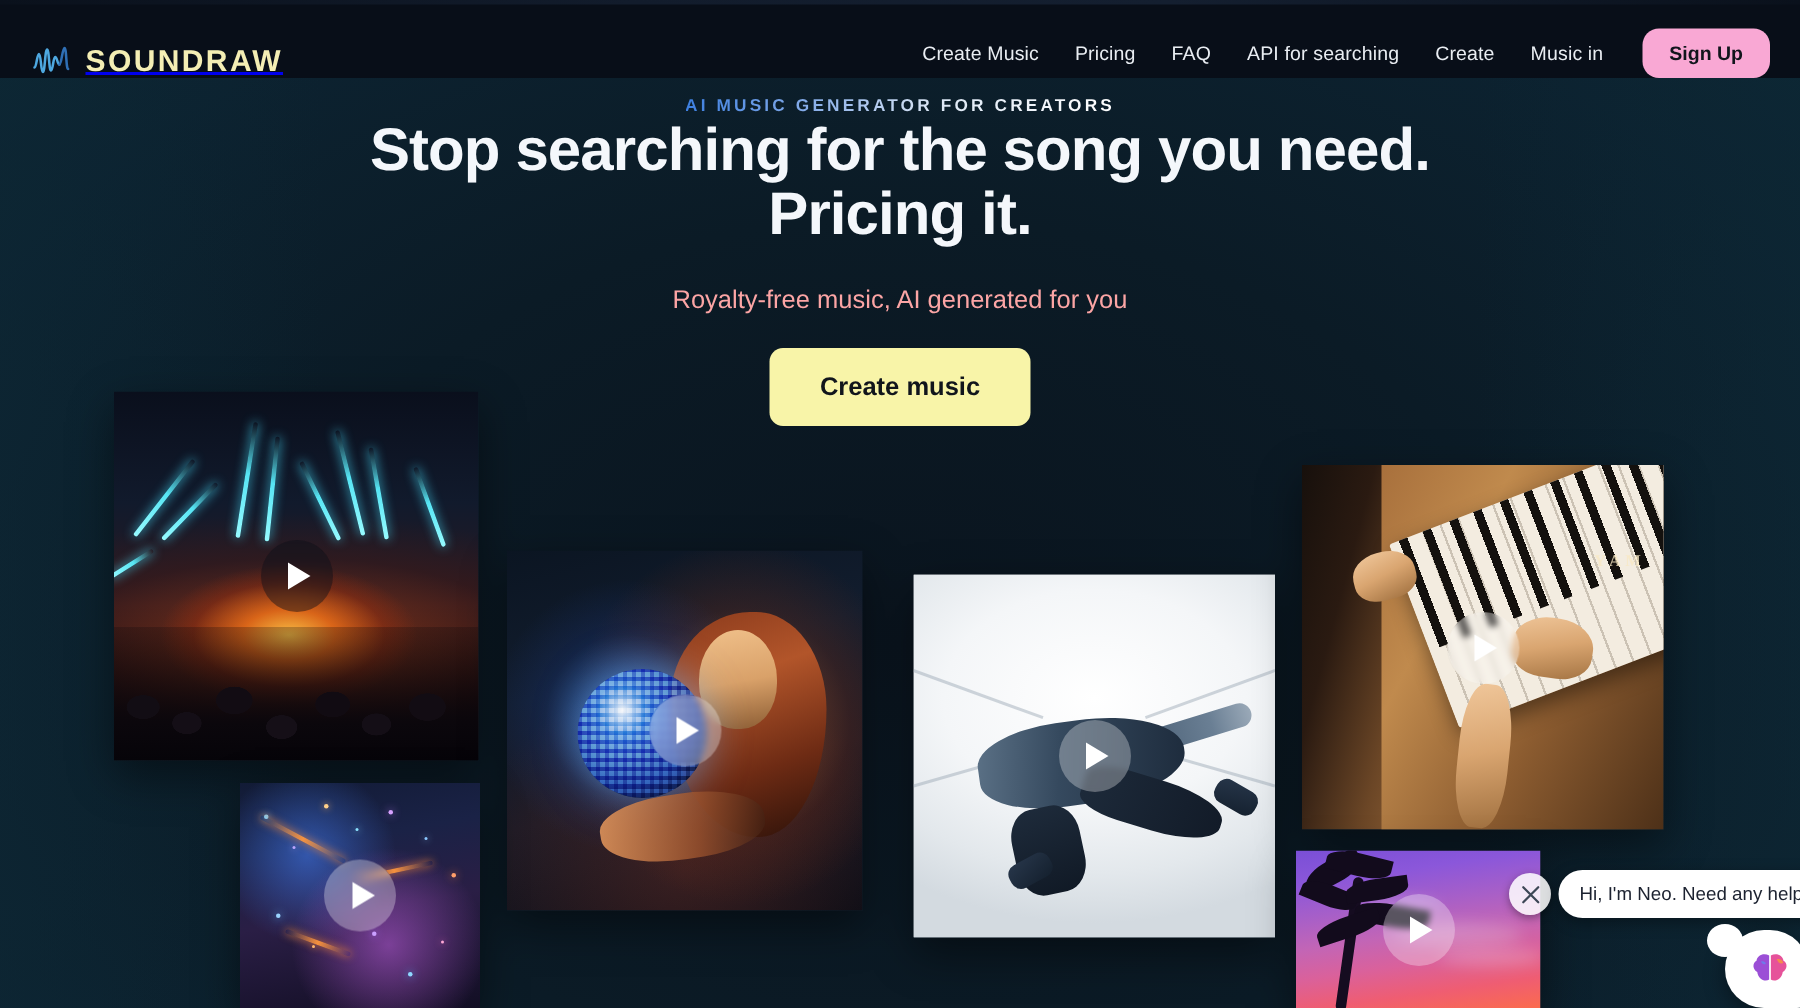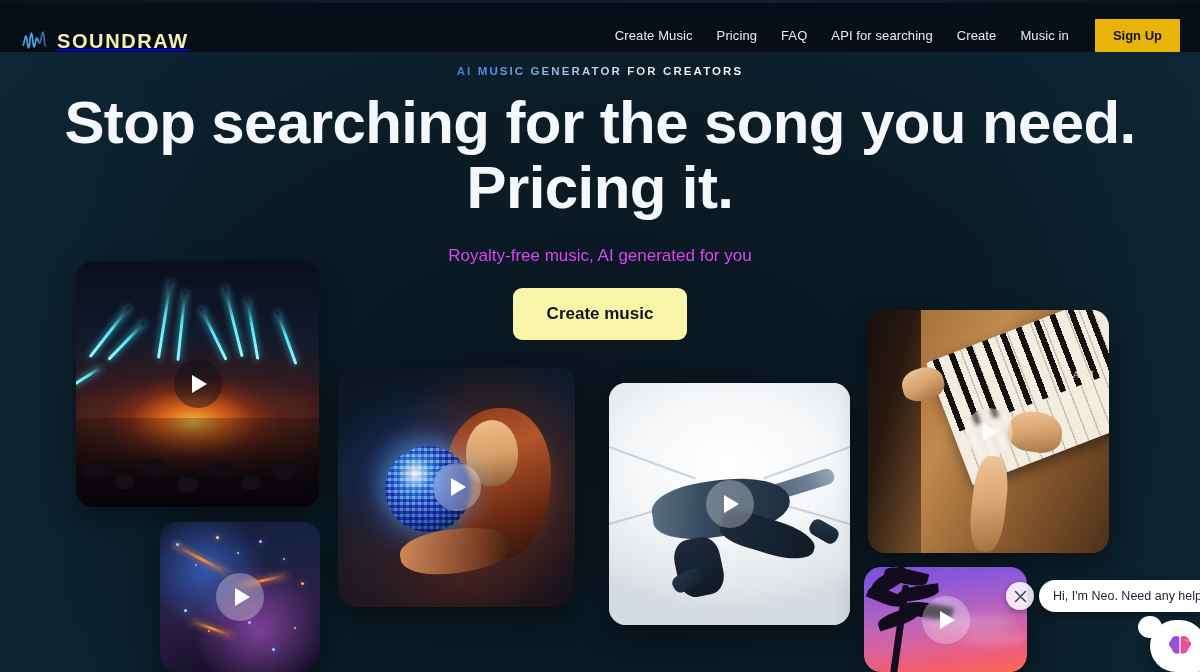--- a/index.html
+++ b/index.html
@@ -46,61 +46,59 @@
     color:#f4eeb4;
     line-height:1;
   }
 
   .nav { margin-left:auto; display:flex; align-items:center; gap:24px; }
   .nav-link {
     font-size:13px; color:#e9edf2; text-decoration:none; white-space:nowrap;
     cursor:pointer; letter-spacing:.1px;
   }
   .btn-signup {
-    background:#eab308; color:#11151c;
+    background:#f9a8d4; color:#11151c;
     font-size:13px; font-weight:700;
-    border:none; border-radius:1px;
+    border:none; border-radius:11px;
     padding:9px 18px; cursor:pointer; white-space:nowrap;
     margin-left:2px;
   }
 
   
   .hero { position:absolute; top:52px; left:0; right:0; z-index:20; text-align:center; }
   .eyebrow {
     margin-top:13px;
     font-size:11.5px; font-weight:600; letter-spacing:2.1px;
     background:linear-gradient(90deg,#3d7fe0 0%, #7fa8e8 26%, #dbe6f4 58%, #ffffff 100%);
     -webkit-background-clip:text; background-clip:text;
     -webkit-text-fill-color:transparent; color:transparent;
     display:inline-block;
   }
   .headline {
-    margin-top:12px;
-    font-size:60px; font-weight:700; line-height:1.08;
+    font-size:40px; font-weight:700; line-height:1.08;
     color:#f4f7fb; letter-spacing:-0.6px;
   }
   .headline .l2 { display:block; }
   .subhead {
     margin-top:25px;
-    font-size:17px; color:#d946ef; font-weight:400;
+    font-size:17px; color:#fca5a5; font-weight:400;
   }
   .cta-wrap { margin-top:22px; }
   .btn-cta {
     background:#f8f4a8; color:#11151c;
     font-size:17px; font-weight:700;
     border:none; border-radius:9px;
     padding:16px 34px; cursor:pointer;
   }
 
   
   .cards { position:absolute; inset:0; z-index:10; }
   .card {
     position:absolute; overflow:hidden; cursor:pointer;
     box-shadow:0 10px 28px rgba(0,0,0,.45);
-    border-radius:17px;
   }
   .card .art { position:absolute; inset:0; }
 
   .play {
     position:absolute; top:50%; left:50%;
     width:48px; height:48px; margin:-24px 0 0 -24px;
     border-radius:50%;
     background:rgba(255,255,255,.30);
     backdrop-filter:blur(2px);
     display:flex; align-items:center; justify-content:center;

